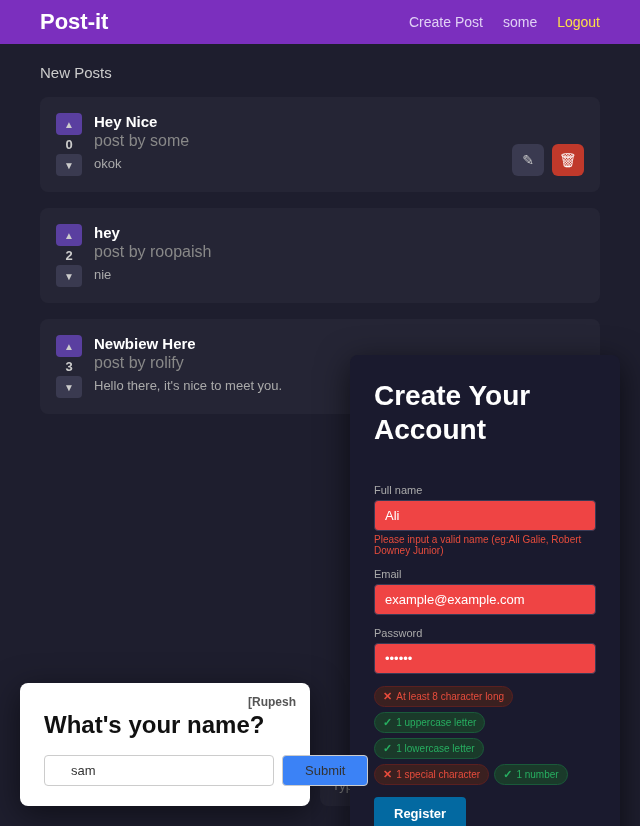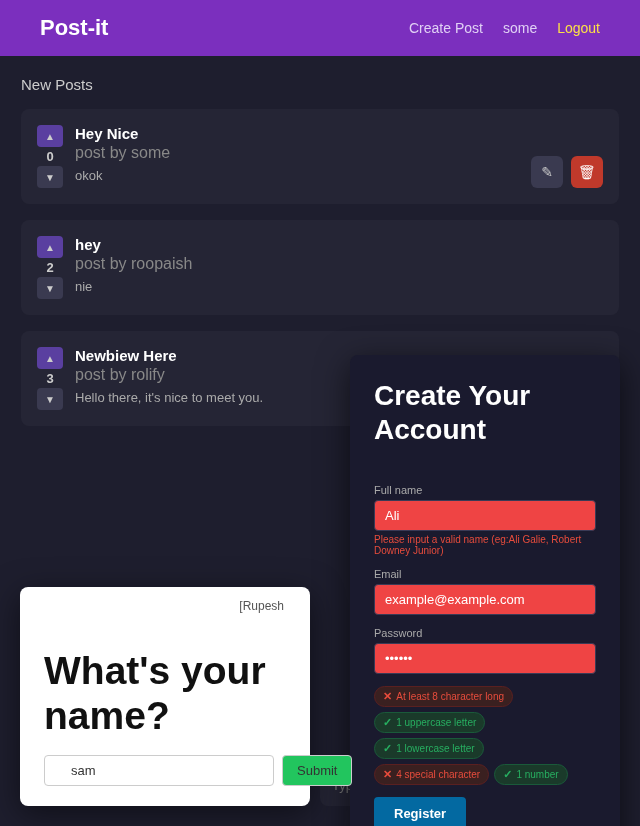--- a/index.html
+++ b/index.html
@@ -9,21 +9,21 @@
       width: 640px;
       min-height: 826px;
       position: relative;
       overflow: hidden;
     }
 
     
     .navbar {
       background-color: #7b2fbe;
       padding: 0 40px;
-      height: 56px;
+      height: 44px;
       display: flex;
       align-items: center;
       justify-content: space-between;
     }
     .navbar-brand {
       font-size: 22px;
       font-weight: 700;
       color: #fff;
     }
     .navbar-actions {
@@ -43,21 +43,21 @@
       color: #fde047;
       font-size: 14px;
       cursor: pointer;
       background: none;
       border: none;
       font-family: inherit;
     }
 
     
     .main-content {
-      padding: 20px 21px;
+      padding: 20px 40px;
     }
     .section-title {
       color: #ccc;
       font-size: 15px;
       margin-bottom: 16px;
       font-weight: 500;
     }
 
     
     .post-card {
@@ -218,65 +218,64 @@
       width: 290px;
       background-color: #fff;
       border-radius: 8px;
       padding: 28px 24px 20px;
       z-index: 25;
       box-shadow: 0 8px 32px rgba(0,0,0,0.5);
     }
     .chat-modal-header {
       position: absolute;
       top: 12px;
-      right: 26px;
+      right: 14px;
       color: #555;
       font-size: 12px;
-      font-weight: 400;
+      font-weight: 700;
     }
     .chat-welcome {
       color: #444;
       font-size: 13px;
       line-height: 1.5;
       margin-bottom: 12px;
     }
     .chat-mention {
       background-color: #e8e8ff;
       color: #5555cc;
       border-radius: 3px;
       padding: 1px 4px;
       font-size: 12px;
     }
     .chat-question {
-      font-size: 39px;
+      font-size: 24px;
       font-weight: 900;
       color: #111;
       line-height: 1.15;
       margin-bottom: 16px;
-      margin-top: 34px;
     }
     .chat-input-row {
       display: flex;
       gap: 8px;
     }
     .chat-name-input {
       flex: 1;
       border: 1px solid #ccc;
       border-radius: 4px;
       padding: 7px 26px;
       font-size: 13px;
       outline: none;
       font-family: inherit;
       color: #333;
     }
     .chat-submit-btn {
-      background-color: #22c55e;
+      background-color: #3b82f6;
       border: 1px solid #ccc;
       border-radius: 4px;
-      padding: 7px 14px;
+      padding: 7px 22px;
       font-size: 13px;
       cursor: pointer;
       font-family: inherit;
       color: #333;
     }
 
     
     .message-bar {
       position: absolute;
       bottom: 20px;
@@ -397,21 +396,21 @@
     <span class="hint-badge pass">
       <span class="hint-icon">✓</span>
       <span>1 uppercase letter</span>
     </span>
     <span class="hint-badge pass">
       <span class="hint-icon">✓</span>
       <span>1 lowercase letter</span>
     </span>
     <span class="hint-badge fail">
       <span class="hint-icon">✕</span>
-      <span>4 special character</span>
+      <span>1 special character</span>
     </span>
     <span class="hint-badge pass">
       <span class="hint-icon">✓</span>
       <span>1 number</span>
     </span>
   </div>
 
   <button class="register-btn">Register</button>
 </div>
 

